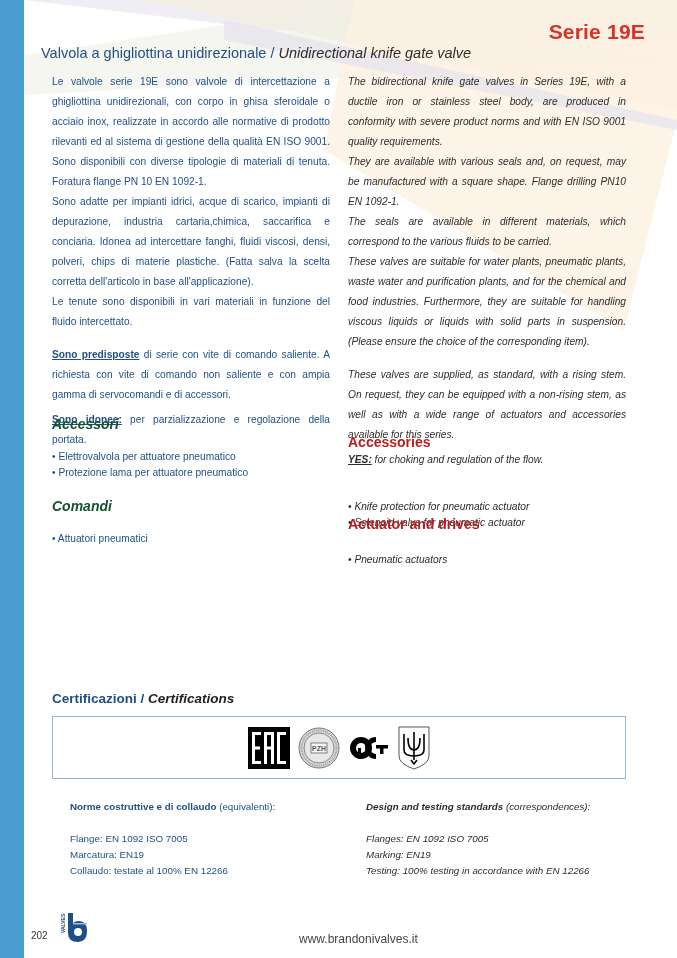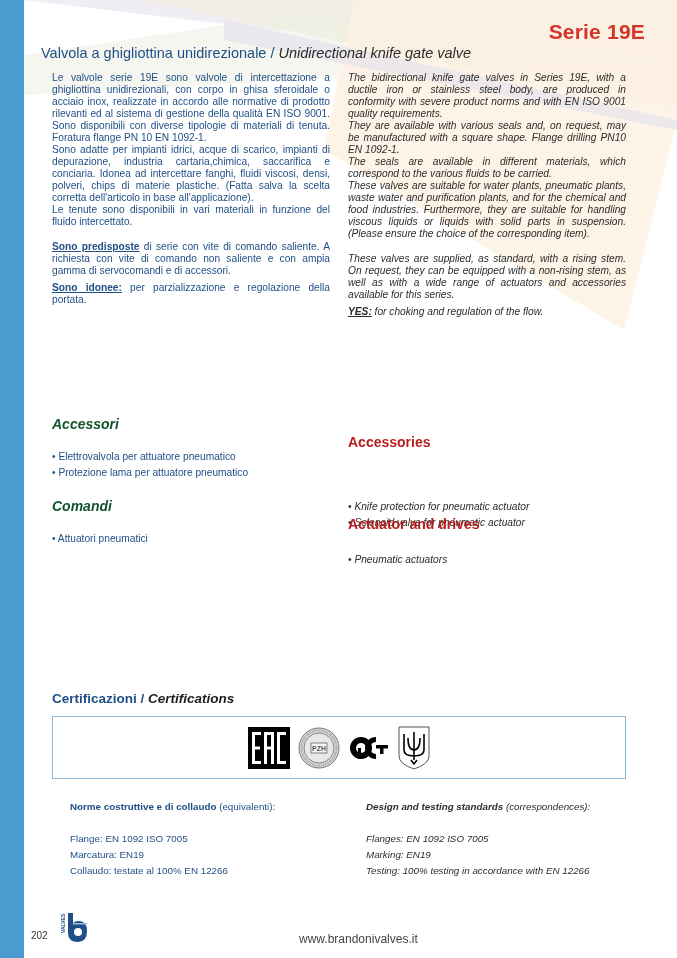--- a/index.html
+++ b/index.html
@@ -8,21 +8,21 @@
 
     .side-bar { position: absolute; left: 0; top: 0; width: 24px; height: 958px; background: #4a9bcf; }
 
     .bg-shapes { position: absolute; left: 24px; top: 0; width: 653px; height: 400px; pointer-events: none; }
 
     .series-title { position: absolute; right: 32px; top: 20px; font-size: 21px; font-weight: bold; color: #d6332c; letter-spacing: 0.2px; }
 
     .page-title { position: absolute; left: 41px; top: 45px; font-size: 14.5px; color: #1f4f86; white-space: nowrap; }
     .page-title .en { font-style: italic; color: #2c2c2c; margin-left: 4px; }
 
-    .col { position: absolute; font-size: 10.2px; line-height: 12px; text-align: justify; }
+    .col { position: absolute; font-size: 10.2px; line-height: 20px; text-align: justify; }
     .col-it { left: 52px; top: 72px; width: 278px; color: #1f4f86; }
     .col-en { left: 348px; top: 72px; width: 278px; color: #2c2c2c; font-style: italic; }
     .col p { margin-bottom: 0; }
     .col .gap { height: 13px; }
     .col .gap-s { height: 5px; }
     .col .lead { font-weight: bold; text-decoration: underline; }
 
     .sec-h { position: absolute; font-size: 14px; font-weight: bold; }
     .it-h { color: #14532d; font-style: italic; }
     .en-h { color: #b91c1c; }

